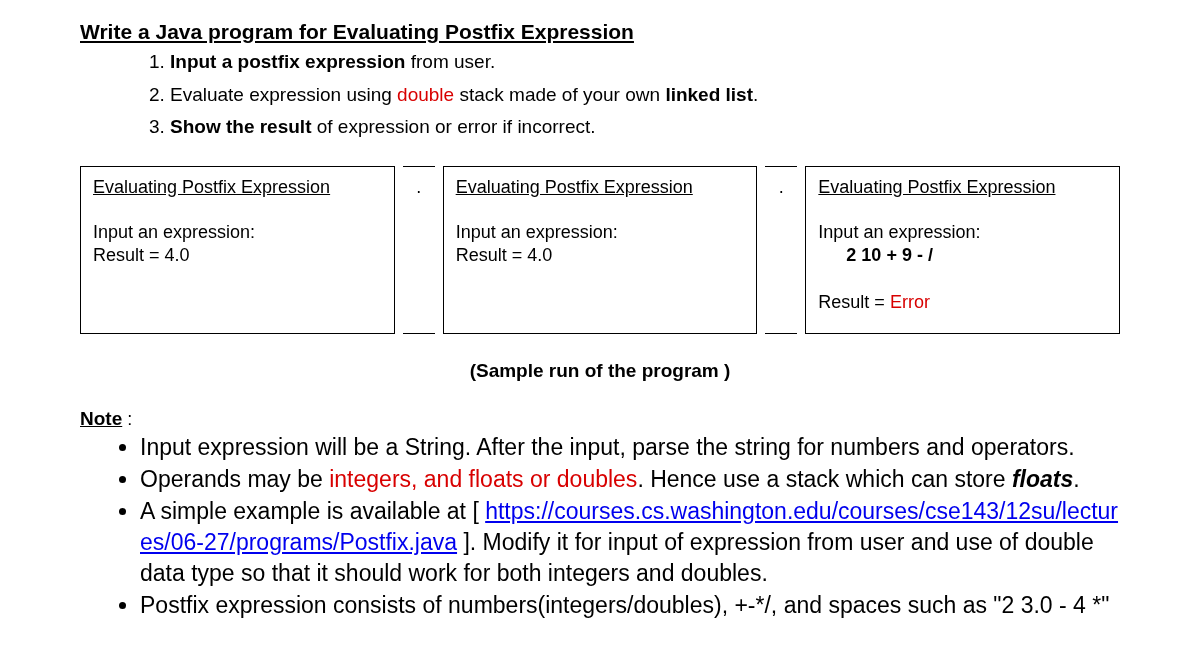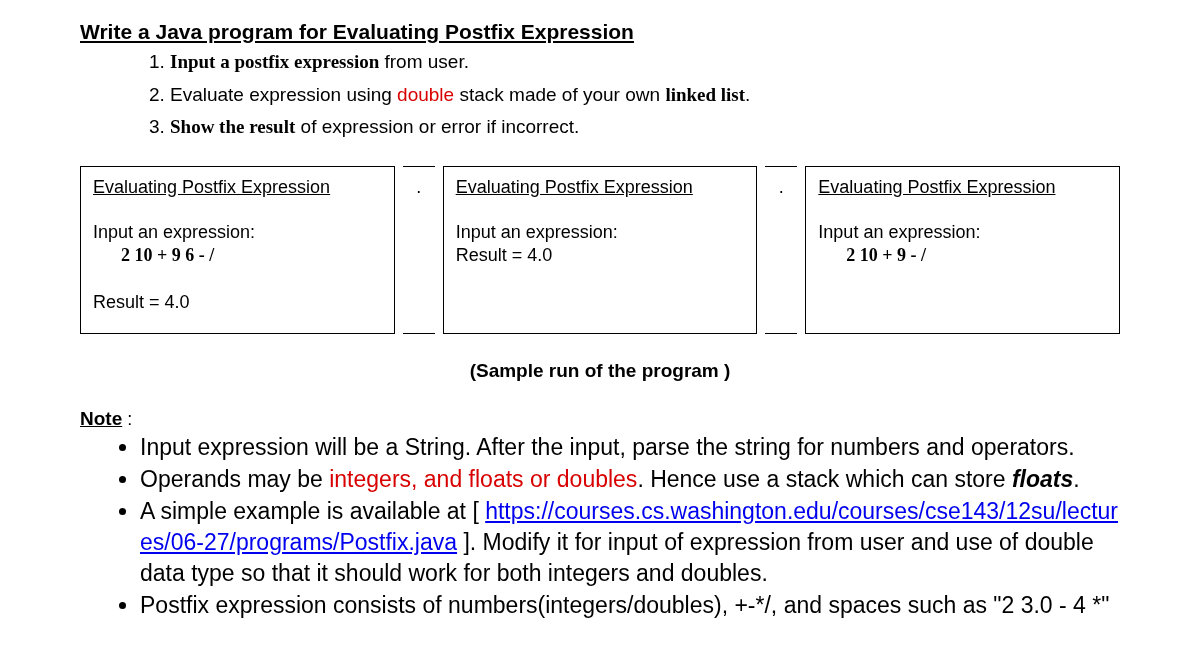--- a/index.html
+++ b/index.html
@@ -20,21 +20,21 @@
   }
   ol.main-list {
     margin: 4px 0 20px 80px;
     padding-left: 30px;
   }
   ol.main-list li {
     font-size: 19px;
     margin-bottom: 4px;
     line-height: 1.5;
   }
-  .bold { font-weight: bold; font-family: Liberation Serif, serif; }
+  .bold { font-weight: bold; }
   .red { color: #d80000; }
   .blue-link { color: #0000ee; text-decoration: underline; }
   .samples-row {
     display: flex;
     margin: 24px 20px 0 20px;
     gap: 8px;
   }
   .sample-box {
     border: 1px solid #000;
     flex: 1;
@@ -105,34 +105,34 @@
   </li>
   <li>
     <span class="bold">Show the result</span><span> of expression or error if incorrect.</span>
   </li>
 </ol>
 
 <div class="samples-row">
   <div class="sample-box">
     <div class="sample-title">Evaluating Postfix Expression</div>
     <div class="sample-prompt">Input an expression:</div>
-    <div class="sample-input bold"><span>2  10  +  9   6  -  /</span></div>
     <div class="sample-result"><span>Result =  4.0</span></div>
   </div>
   <div class="dot-box">.</div>
   <div class="sample-box">
     <div class="sample-title">Evaluating Postfix Expression</div>
     <div class="sample-prompt">Input an expression:</div>
     <div class="sample-result"><span>Result =  4.0</span></div>
   </div>
   <div class="dot-box">.</div>
   <div class="sample-box">
     <div class="sample-title">Evaluating Postfix Expression</div>
     <div class="sample-prompt">Input an expression:</div>
     <div class="sample-input bold"><span>2  10  +  9   -  /</span></div>
+    <div class="sample-result"><span>Result =  </span><span class="red">Error</span></div>
   </div>
 </div>
 
 <div class="caption">(Sample run of the program )</div>
 
 <div>
   <span class="note-heading">Note</span><span> :</span>
   <ul class="notes">
     <li>Input expression will be a String. After the input, parse the string for numbers and operators.</li>
     <li>

